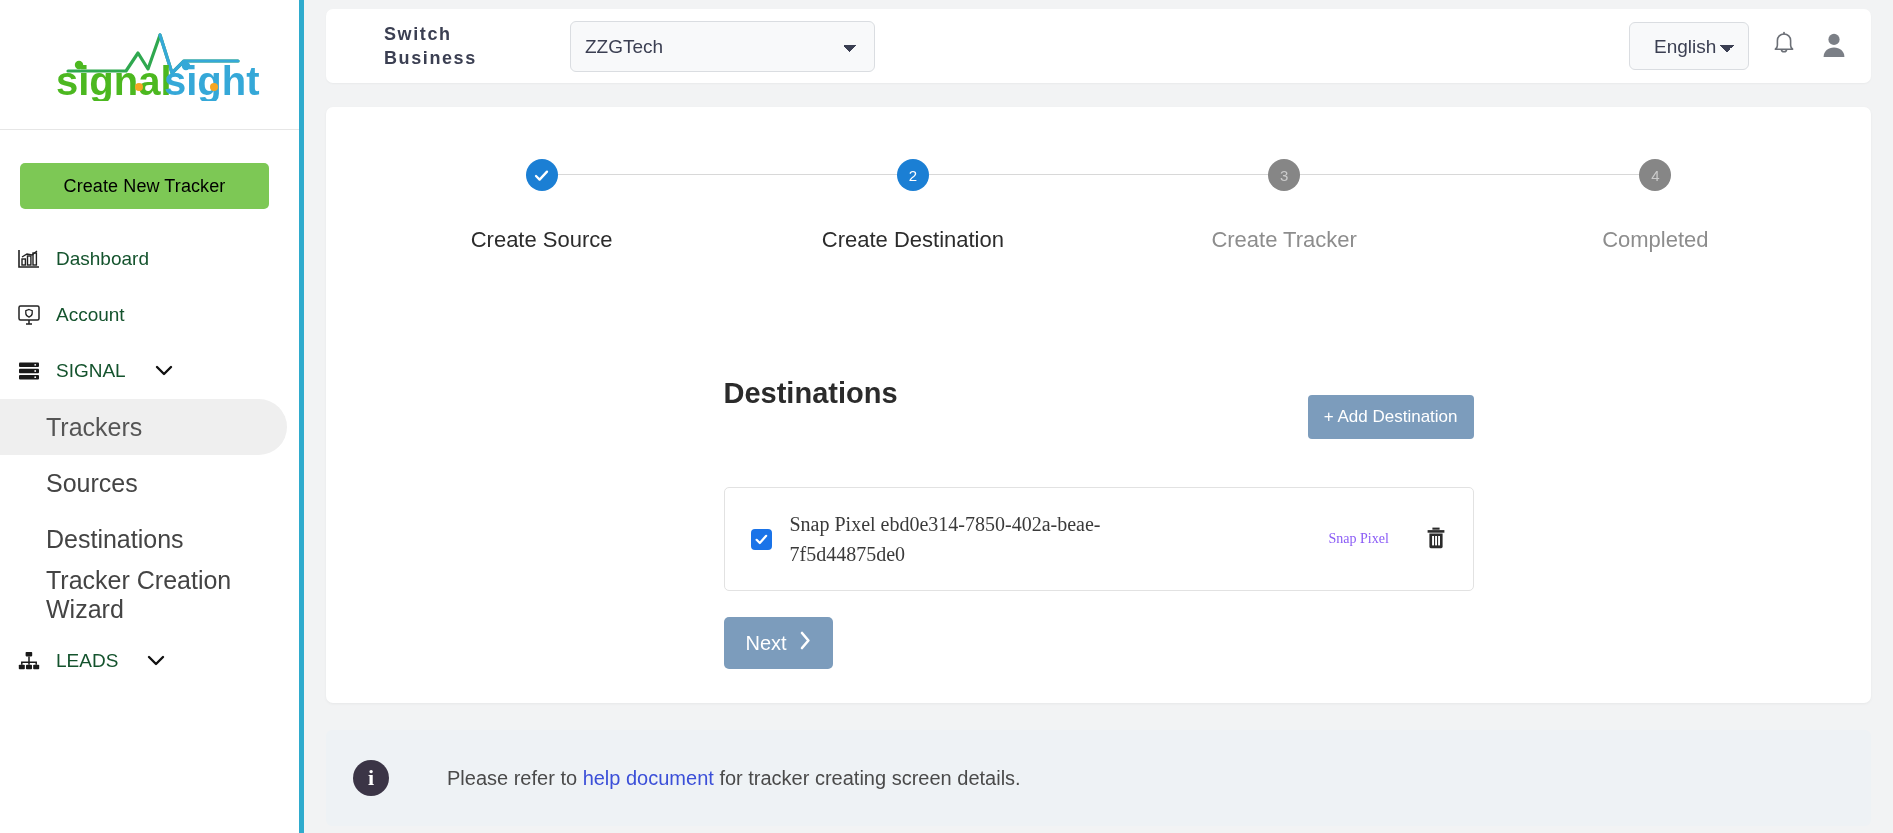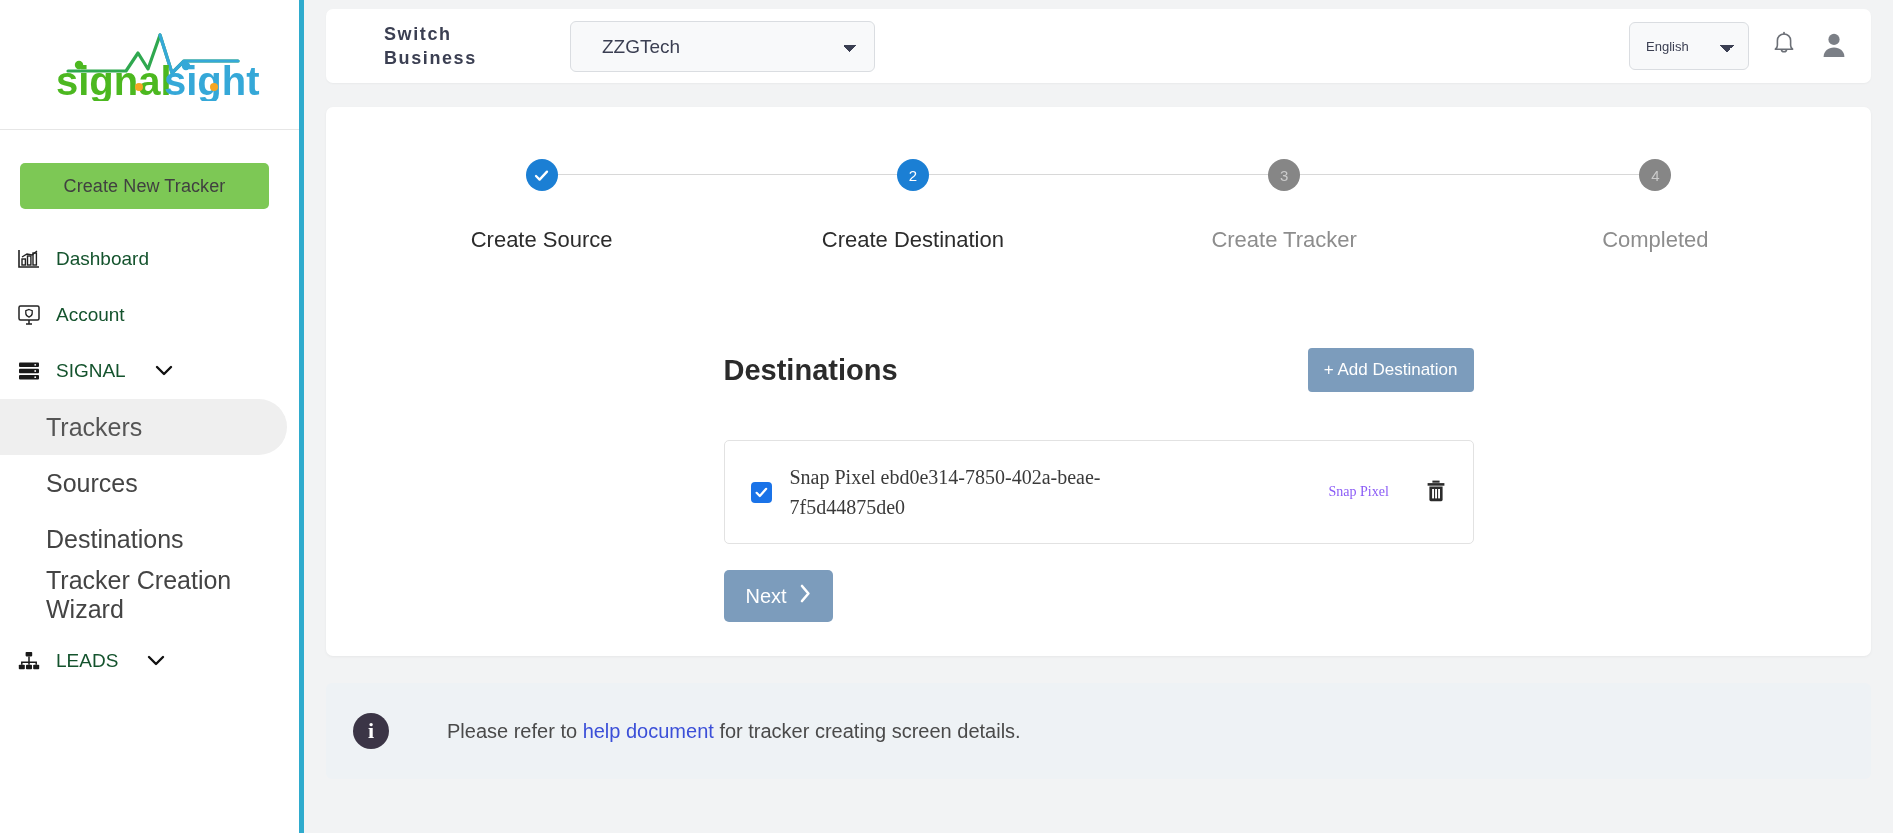--- a/index.html
+++ b/index.html
@@ -39,21 +39,21 @@
   }
   .logo {
     display: block;
   }
 
   .create-tracker-btn {
     margin: 33px 35px 0 20px;
     height: 46px;
     background: #7ac943;
     background: #7dc855;
-    color: #404040;
+    color: #000000;
     border: none;
     border-radius: 5px;
     font-size: 18px;
     font-family: "Liberation Sans", sans-serif;
     cursor: pointer;
     letter-spacing: 0.1px;
   }
 
   .nav {
     margin-top: 22px;
@@ -141,21 +141,21 @@
   }
   .biz-select {
     margin-left: 56px;
     width: 305px;
     height: 51px;
     border: 1px solid #dadde1;
     border-radius: 6px;
     background: #f8f9fa;
     font-size: 19px;
     color: #3b3f52;
-    padding: 0 31px;
+    padding: 0 14px;
     font-family: "Liberation Sans", sans-serif;
     appearance: none;
     background-image:
       linear-gradient(45deg, transparent 50%, #3b3f52 50%),
       linear-gradient(135deg, #3b3f52 50%, transparent 50%);
     background-position:
       calc(100% - 24px) 23px,
       calc(100% - 17px) 23px;
     background-size: 7px 7px, 7px 7px;
     background-repeat: no-repeat;
@@ -166,23 +166,23 @@
     display: flex;
     align-items: center;
     gap: 22px;
   }
   .lang-select {
     width: 120px;
     height: 48px;
     border: 1px solid #dadde1;
     border-radius: 6px;
     background: #f8f9fa;
-    font-size: 13px;
+    font-size: 19px;
     color: #3b3f52;
-    padding: 0 16px;
+    padding: 0 24px;
     font-family: "Liberation Sans", sans-serif;
     appearance: none;
     background-image:
       linear-gradient(45deg, transparent 50%, #3b3f52 50%),
       linear-gradient(135deg, #3b3f52 50%, transparent 50%);
     background-position:
       calc(100% - 21px) 22px,
       calc(100% - 14px) 22px;
     background-size: 7px 7px, 7px 7px;
     background-repeat: no-repeat;
@@ -272,20 +272,21 @@
   }
   .btn-steel {
     background: #7c9cbc;
     color: #ffffff;
     border: none;
     border-radius: 4px;
     font-size: 17px;
     font-family: "Liberation Sans", sans-serif;
     cursor: pointer;
     padding: 12px 16px;
+    margin-top: 47px;
   }
 
   .dest-list {
     margin-top: 48px;
     border: 1px solid #e2e2e2;
     border-radius: 5px;
     background: #ffffff;
   }
   .dest-row {
     display: flex;

